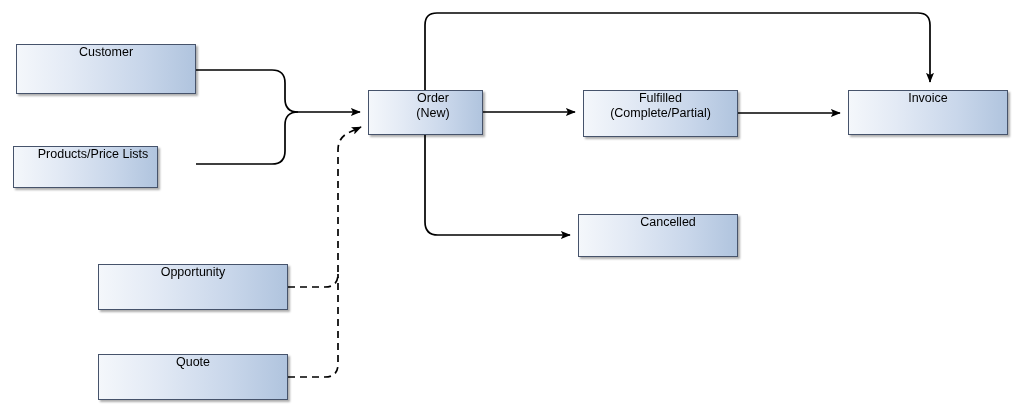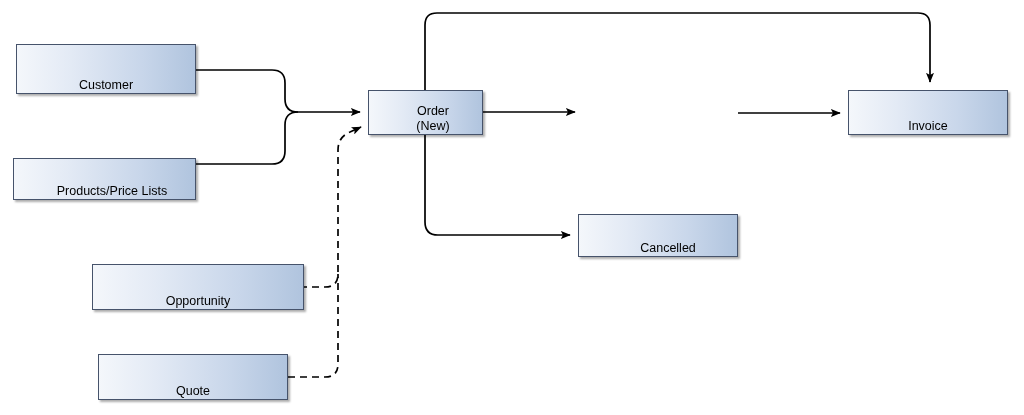--- a/index.html
+++ b/index.html
@@ -27,21 +27,21 @@
     width: 1024px;
     height: 415px;
   }
   .node {
     position: absolute;
     box-sizing: border-box;
     border: 1px solid #46536b;
     background: linear-gradient(to right, #f4f7fb 0%, #e3eaf5 30%, #c8d6ea 70%, #b0c4de 100%);
     box-shadow: 1.5px 1.5px 2px rgba(0,0,0,0.32);
     display: flex;
-    align-items: flex-end;
+    align-items: flex-start;
     justify-content: center;
     text-align: center;
     color: #000000;
     font-size: 12.5px;
     line-height: 15px;
     z-index: 2;
   }
   .node .label-inner {
     padding: 0 4px;
     white-space: pre-line;
@@ -73,39 +73,43 @@
 
     <path d="M288,287 L325,287 Q338,287 338,274 L338,150 Q338,137 350,132 L361,127" fill="none" stroke="#000000" stroke-width="1.7" stroke-dasharray="7,5" marker-end="url(#arrowhead)"></path>
 
     <path d="M288,377 L325,377 Q338,377 338,364 L338,274" fill="none" stroke="#000000" stroke-width="1.7" stroke-dasharray="7,5"></path>
   </svg>
 
   <div class="node" style="left:16px; top:44px; width:180px; height:50px;">
     <span class="label-inner">Customer</span>
   </div>
 
-  <div class="node" style="left:13px; top:158px; width:183px; height:42px;padding-left:15px;">
+  <div class="node" style="left:13px; top:146px; width:145px; height:42px;padding-left:15px;">
     <span class="label-inner">Products/Price Lists</span>
   </div>
 
   <div class="node" style="left:368px; top:90px; width:115px; height:45px;padding-left:15px;">
     <span class="label-inner">Order
 (New)</span>
   </div>
 
+  <div class="node" style="left:583px; top:90px; width:155px; height:47px;">
+    <span class="label-inner">Fulfilled
+(Complete/Partial)</span>
+  </div>
 
   <div class="node" style="left:848px; top:90px; width:160px; height:45px;">
     <span class="label-inner">Invoice</span>
   </div>
 
   <div class="node" style="left:578px; top:214px; width:160px; height:43px;padding-left:20px;">
     <span class="label-inner">Cancelled</span>
   </div>
 
-  <div class="node" style="left:92px; top:264px; width:212px; height:46px;">
+  <div class="node" style="left:98px; top:264px; width:190px; height:46px;">
     <span class="label-inner">Opportunity</span>
   </div>
 
   <div class="node" style="left:98px; top:354px; width:190px; height:46px;">
     <span class="label-inner">Quote</span>
   </div>
 
 </div>
 
 </body></html>

